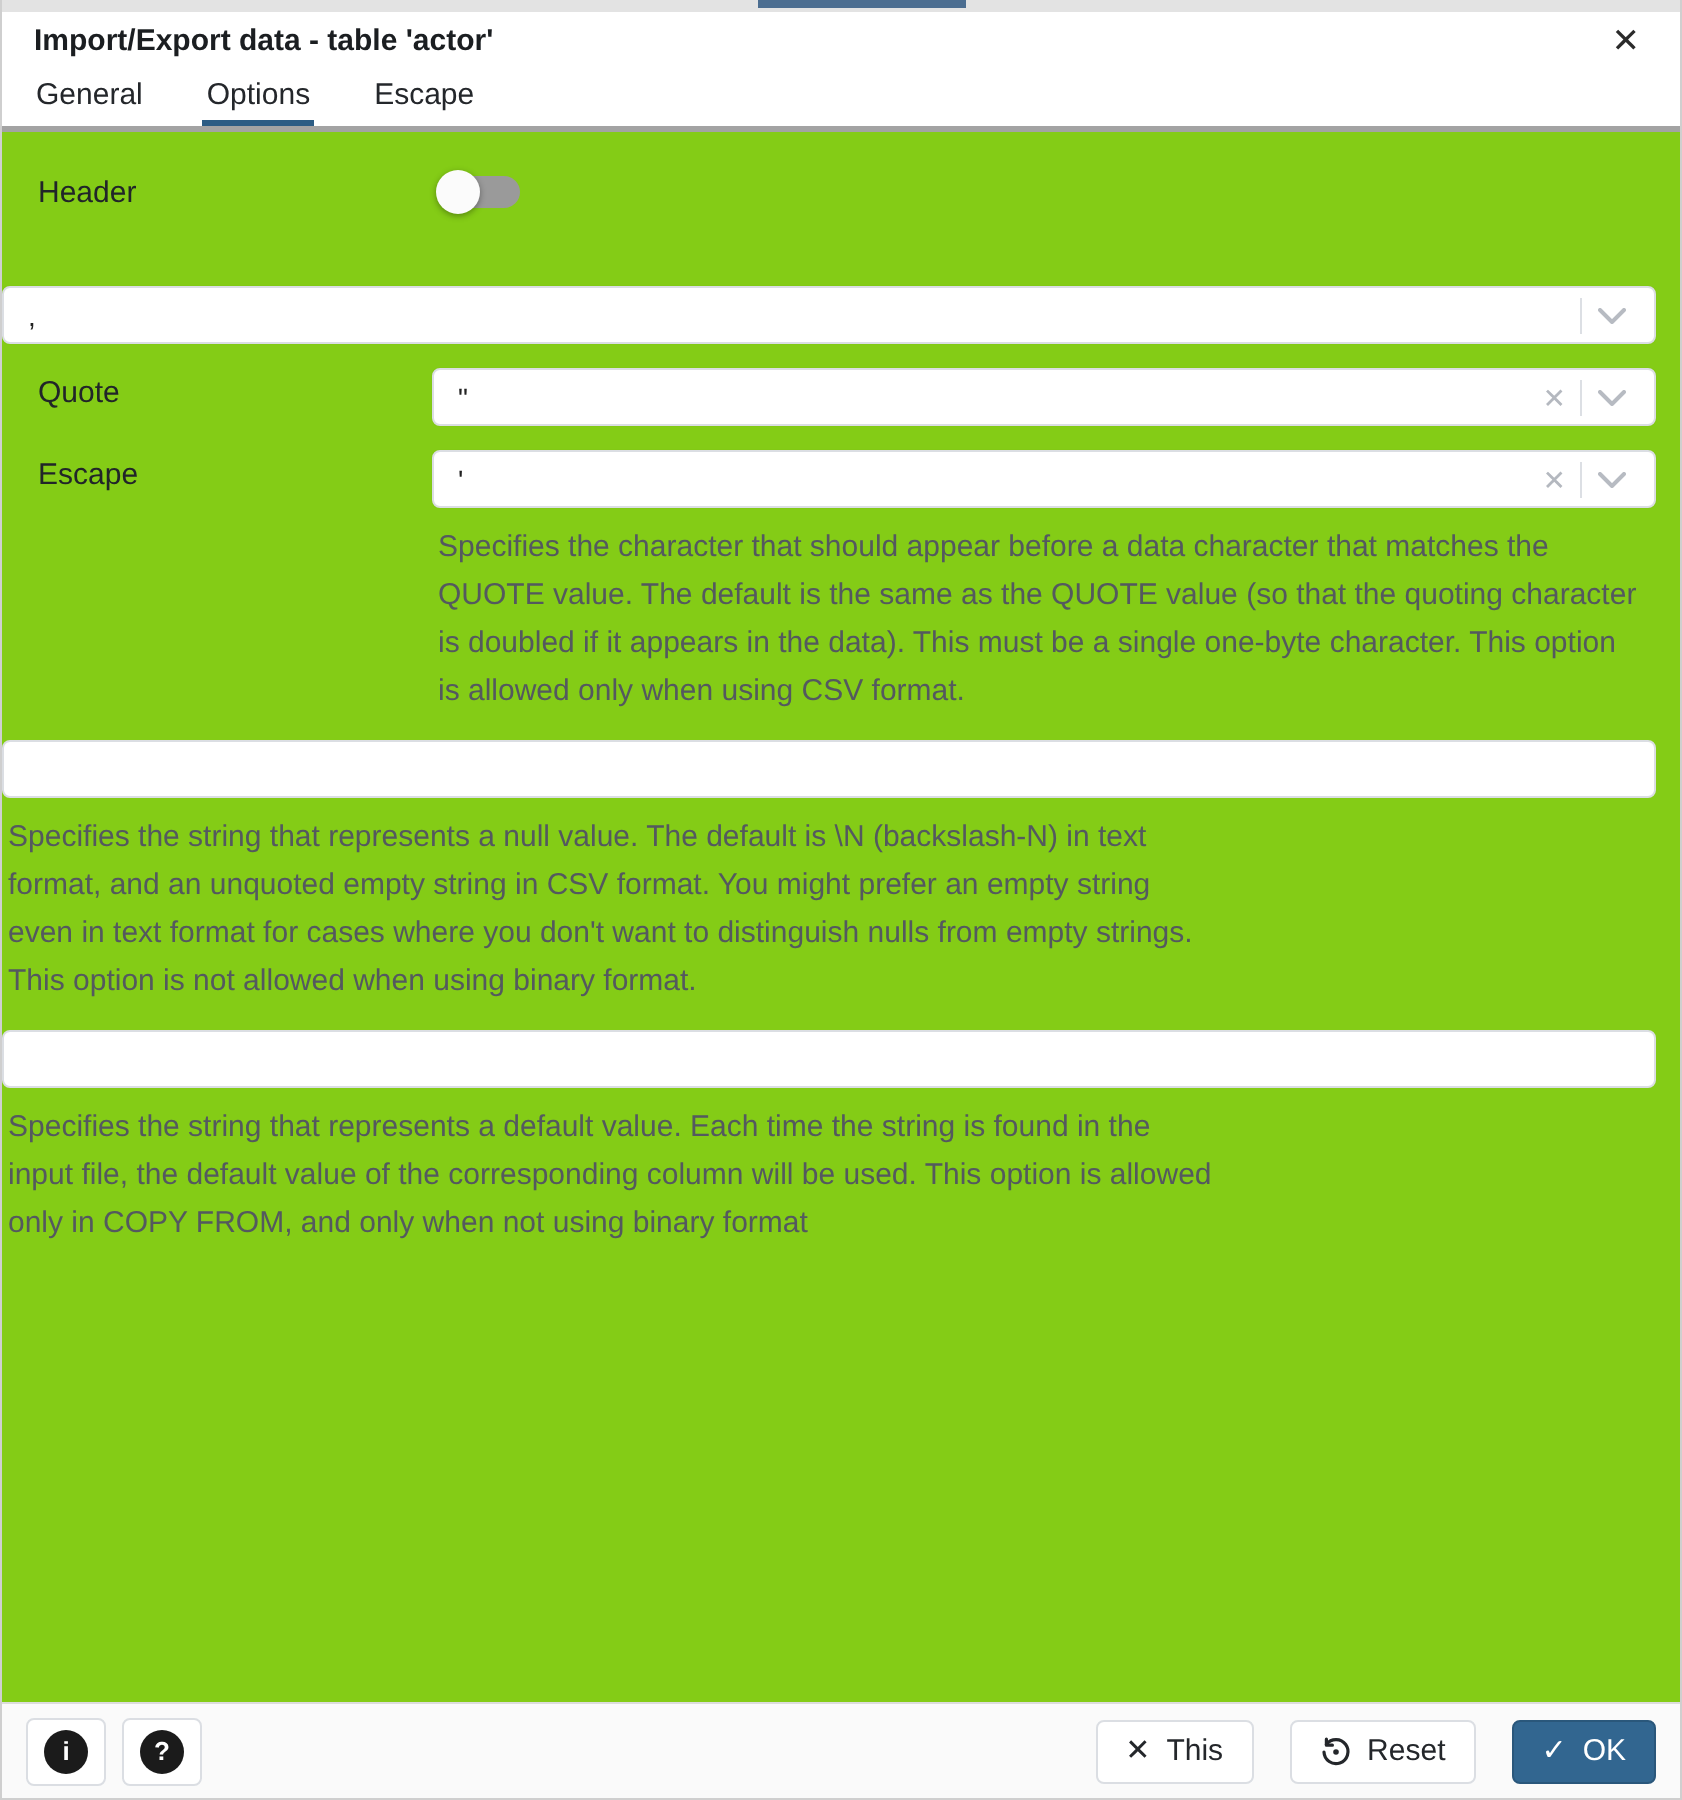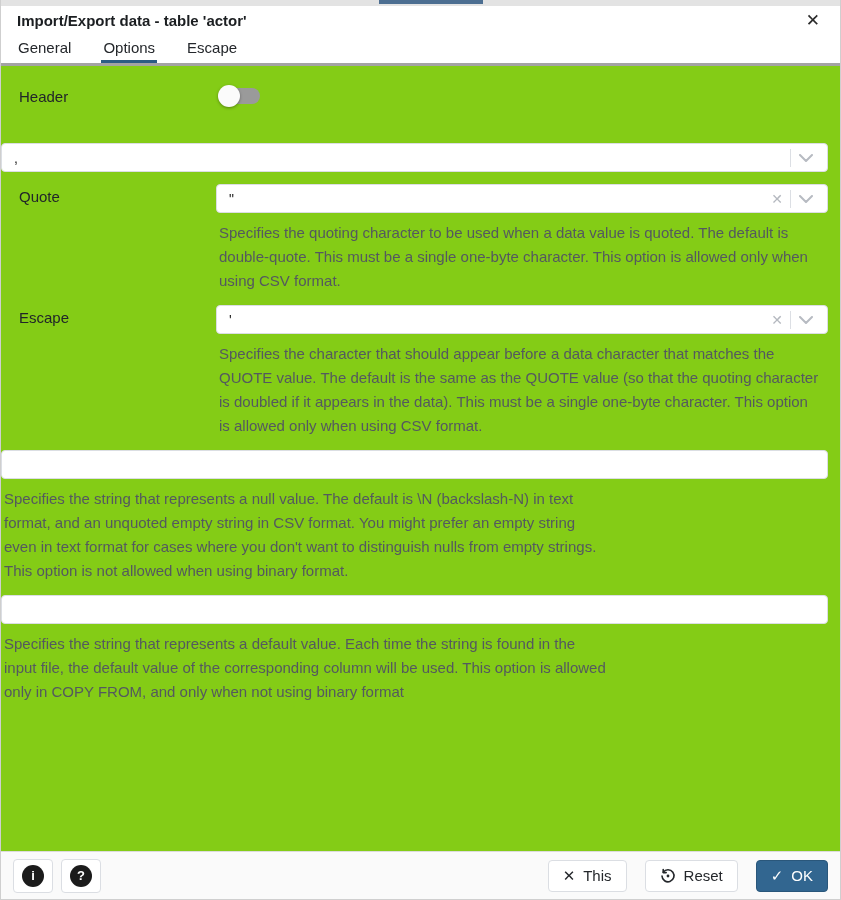--- a/index.html
+++ b/index.html
@@ -190,21 +190,20 @@
           <div class="combo-actions">
             <div class="clear-x">✕</div>
             <div class="combo-sep"></div>
             <div class="chev">
               <svg width="14" height="8" viewBox="0 0 14 8">
                   <path d="M1 1 L7 7 L13 1" fill="none" stroke="#b7bbc2" stroke-width="2" stroke-linecap="round" stroke-linejoin="round"></path>
                 </svg>
             </div>
           </div>
         </div>
-        <div class="desc">Specifies the quoting character to be used when a data value is quoted. The default is double-quote. This must be a single one-byte character. This option is allowed only when using CSV format.</div>
       </div>
     </div>
 
     <div class="gap-sm"></div>
 
     <div class="field">
       <div class="label-col">Escape</div>
       <div class="ctrl-col">
         <div class="input-box">
           <div class="value">'</div>

